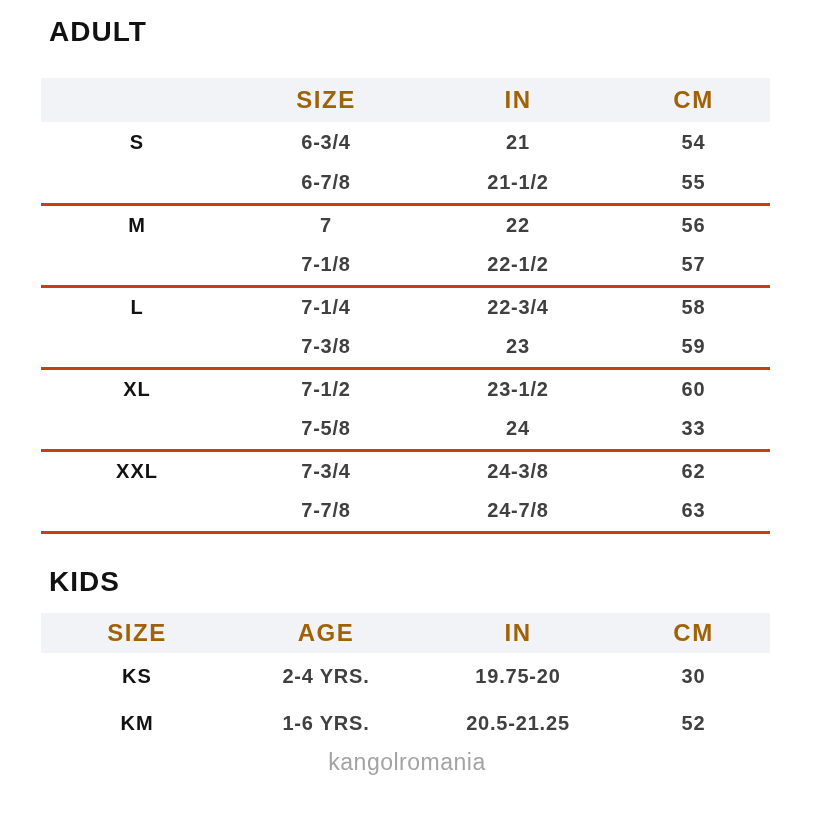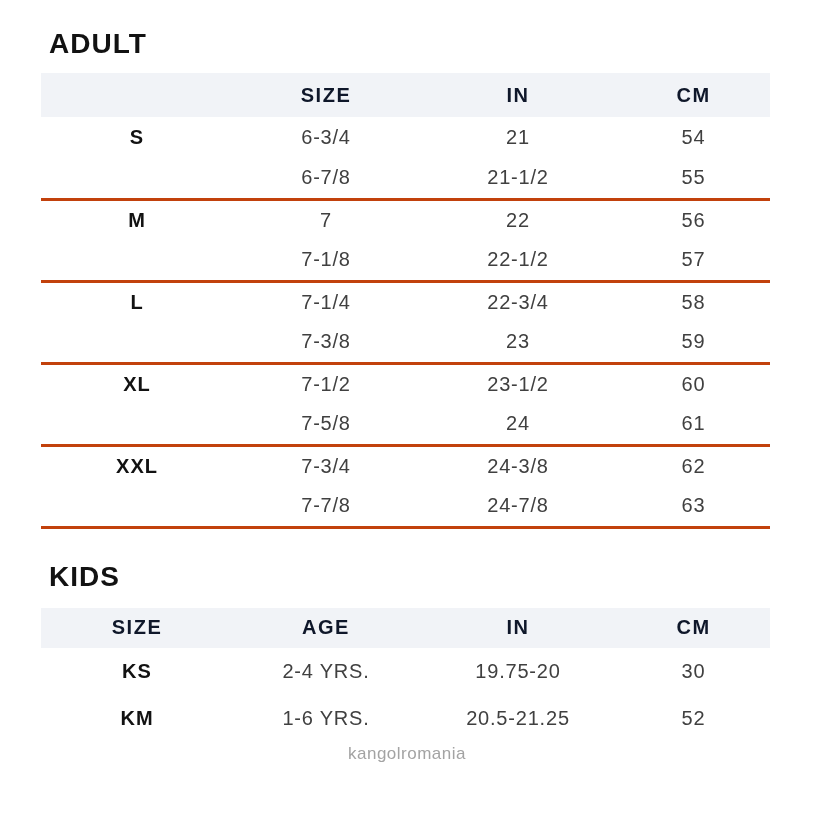--- a/index.html
+++ b/index.html
@@ -2,41 +2,41 @@
 <html><head>
 <meta charset="utf-8">
 <style>
   * { margin:0; padding:0; box-sizing:border-box; }
   html,body { width:814px; height:814px; background:#ffffff;
               font-family:"Liberation Sans", sans-serif; }
   .page { width:814px; height:814px; overflow:hidden; background:#ffffff; }
 
   .section-title { font-size:28px; font-weight:800; letter-spacing:1px;
                    color:#121212; line-height:32px; margin-left:49px; }
-  .title-adult { padding-top:28px; margin-bottom:13px; }
+  .title-adult { padding-top:16px; margin-bottom:30px; }
   .title-kids  { margin-top:32px; margin-bottom:15px; }
 
   table { border-collapse:collapse; table-layout:fixed; width:729px; margin-left:41px; }
   col.c1 { width:192px; } col.c2 { width:186px; }
   col.c3 { width:198px; } col.c4 { width:153px; }
 
-  thead th { background:#f1f3f7; font-size:20px; font-weight:700; letter-spacing:1.5px;
-             color:#0f172a; text-align:center; vertical-align:middle; }
+  thead th { background:#f1f3f7; font-size:24px; font-weight:700; letter-spacing:1.5px;
+             color:#a16207; text-align:center; vertical-align:middle; }
   .adult-table thead th { height:44px; }
   .kids-table  thead th { height:40px; }
 
   tbody td { text-align:center; vertical-align:middle; font-size:20px;
-             font-weight:400; color:#404040; letter-spacing:0.8px; }
+             font-weight:700; color:#404040; letter-spacing:0.8px; }
   .adult-table tbody td { height:41px; }
   .kids-table  tbody td { height:47px; }
 
   td.rowlabel { font-weight:700; color:#121212; letter-spacing:1px; }
   .adult-table tr.group-end td { border-bottom:3px solid #c2410c; }
 
-  .footer { text-align:center; font-size:17px; letter-spacing:0.5px;
+  .footer { text-align:center; font-size:23px; letter-spacing:0.5px;
             color:#a3a3a3; margin-top:2px; }
 </style>
 </head>
 <body>
 
 <div class="page">
 
   <h2 class="section-title title-adult">ADULT</h2>
 
   <table class="adult-table">
@@ -94,21 +94,21 @@
       <tr>
         <td class="rowlabel">XL</td>
         <td>7-1/2</td>
         <td>23-1/2</td>
         <td>60</td>
       </tr>
       <tr class="group-end">
         <td class="rowlabel"></td>
         <td>7-5/8</td>
         <td>24</td>
-        <td>61</td>
+        <td>33</td>
       </tr>
       <tr>
         <td class="rowlabel">XXL</td>
         <td>7-3/4</td>
         <td>24-3/8</td>
         <td>62</td>
       </tr>
       <tr class="group-end">
         <td class="rowlabel"></td>
         <td>7-7/8</td>

